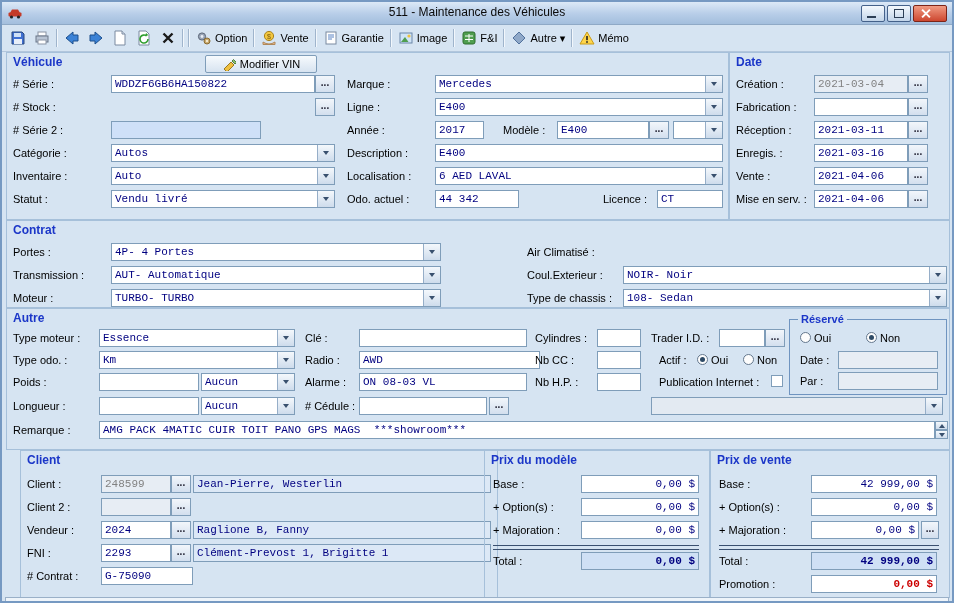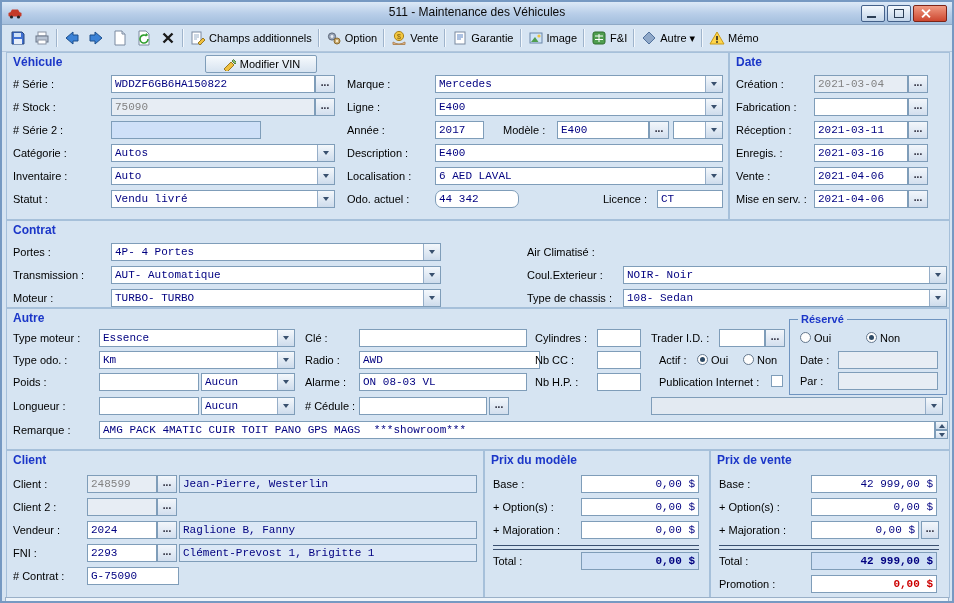--- a/index.html
+++ b/index.html
@@ -129,28 +129,20 @@
           <path d="M12 9 a4 4 0 1 1 -1.4 -3" fill="none" stroke="#2f9e2f" stroke-width="1.6"></path>
           <path d="M10 3 l2.5 2.2 -3.3 .9 Z" fill="#2f9e2f"></path>
         </svg>
       </span>
     <span class="tb">
         <svg width="16" height="16">
           <path d="M3.5 3.5 L12.5 12.5 M12.5 3.5 L3.5 12.5" stroke="#1a1a1a" stroke-width="2.4"></path>
         </svg>
       </span>
     <span class="tbsep"></span>
-    <span class="tb">
-        <svg width="16" height="16">
-          <rect x="2" y="2" width="9" height="12" fill="#fff" stroke="#7a8aa0"></rect>
-          <path d="M4 5 h5 M4 7 h5 M4 9 h3" stroke="#9ab0c8"></path>
-          <path d="M8 13 L13 8 L15 10 L10 15 Z" fill="#f0c040" stroke="#9a7a20"></path>
-        </svg>
-        <span>Champs additionnels</span>
-      </span>
     <span class="tbsep"></span>
     <span class="tb">
         <svg width="16" height="16">
           <circle cx="6" cy="6.5" r="3.6" fill="#9aa6b8" stroke="#5a6678"></circle>
           <circle cx="6" cy="6.5" r="1.4" fill="#e8eef6"></circle>
           <circle cx="11" cy="11" r="3" fill="#c7a86a" stroke="#8a6a30"></circle>
           <circle cx="11" cy="11" r="1.2" fill="#f4ead2"></circle>
         </svg>
         <span>Option</span>
       </span>
@@ -215,21 +207,20 @@
           <path d="M10 4 l3 3 1.5-1.5 -3-3 Z" fill="#8fbf6f" stroke="#4f7f3f"></path>
         </svg>
       <span>Modifier VIN</span>
     </span>
 
     <span class="lbl" style="left:6px;top:25px;"># Série :</span>
     <input class="fld" style="left: 104px; top: 22px; width: 204px;" value="WDDZF6GB6HA150822">
     <span class="dots" style="left:308px;top:22px;">...</span>
 
     <span class="lbl" style="left:6px;top:48px;"># Stock :</span>
-    <input class="fld dis" style="left: 104px; top: 45px; width: 204px;" value="75090">
     <span class="dots" style="left:308px;top:45px;">...</span>
 
     <span class="lbl" style="left:6px;top:71px;"># Série 2 :</span>
     <input class="fld blue" style="left: 104px; top: 68px; width: 150px;" value="">
 
     <span class="lbl" style="left:6px;top:94px;">Catégorie :</span>
     <span class="combo" style="left:104px;top:91px;width:224px;">
         <span class="val">Autos</span>
         <span class="ca"></span>
       </span>
@@ -271,21 +262,21 @@
     <span class="lbl" style="left:340px;top:94px;">Description :</span>
     <input class="fld" style="left: 428px; top: 91px; width: 288px;" value="E400">
 
     <span class="lbl" style="left:340px;top:117px;">Localisation :</span>
     <span class="combo" style="left:428px;top:114px;width:288px;">
         <span class="val">6 AED LAVAL</span>
         <span class="ca"></span>
       </span>
 
     <span class="lbl" style="left:340px;top:140px;">Odo. actuel :</span>
-    <input class="fld" style="left: 428px; top: 137px; width: 84px; border-radius: 7px;" value="44 342">
+    <input class="fld" style="left: 428px; top: 137px; width: 84px;" value="44 342">
     <span class="lbl" style="left:596px;top:140px;">Licence :</span>
     <input class="fld" style="left: 650px; top: 137px; width: 66px;" value="CT">
   </div>
 
   <div class="sec" style="left:727px;top:50px;width:221px;height:168px;">
     <span class="sh">Date</span>
 
     <span class="lbl" style="left:6px;top:25px;">Création :</span>
     <input class="fld dis" style="left: 84px; top: 22px; width: 94px;" value="2021-03-04">
     <span class="dots" style="left:178px;top:22px;">...</span>
@@ -415,21 +406,21 @@
       <span class="lbl" style="left:24px;top:12px;">Oui</span>
       <span class="rad on" style="left:76px;top:12px;"></span>
       <span class="lbl" style="left:90px;top:12px;">Non</span>
       <span class="lbl" style="left:10px;top:34px;">Date :</span>
       <input class="fld dis" style="left: 48px; top: 31px; width: 100px;" value="">
       <span class="lbl" style="left:10px;top:55px;">Par :</span>
       <input class="fld dis" style="left: 48px; top: 52px; width: 100px;" value="">
     </div>
   </div>
 
-  <div class="sec" style="left:4px;top:448px;width:478px;height:148px;">
+  <div class="sec" style="left:18px;top:448px;width:478px;height:148px;">
     <span class="sh">Client</span>
 
     <span class="lbl" style="left:6px;top:27px;">Client :</span>
     <input class="fld dis" style="left: 80px; top: 24px; width: 70px;" value="248599">
     <span class="dots" style="left:150px;top:24px;">...</span>
     <input class="fld ro" style="left: 172px; top: 24px; width: 298px;" value="Jean-Pierre, Westerlin">
 
     <span class="lbl" style="left:6px;top:50px;">Client 2 :</span>
     <input class="fld dis" style="left: 80px; top: 47px; width: 70px;" value="">
     <span class="dots" style="left:150px;top:47px;">...</span>

